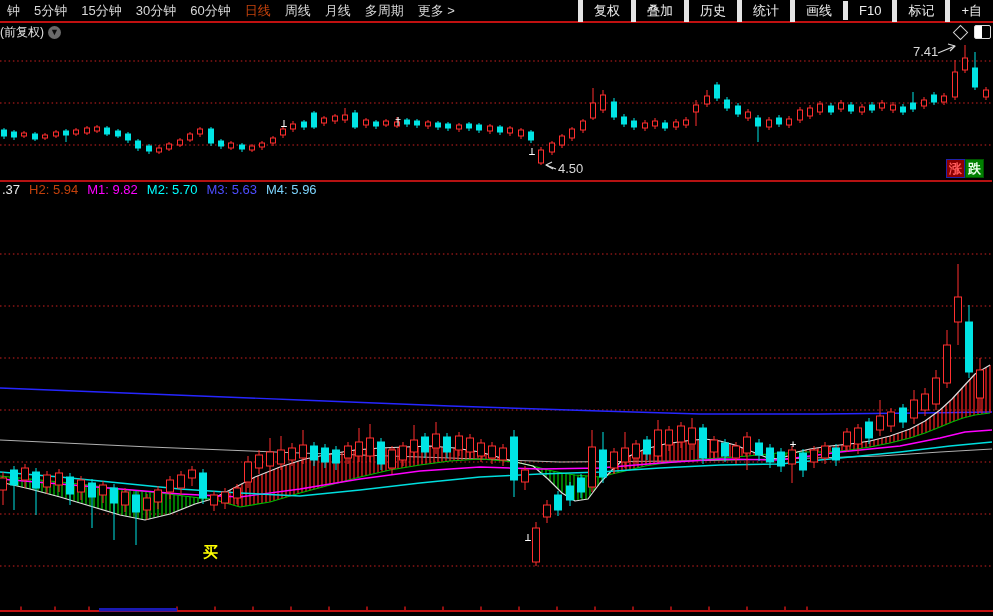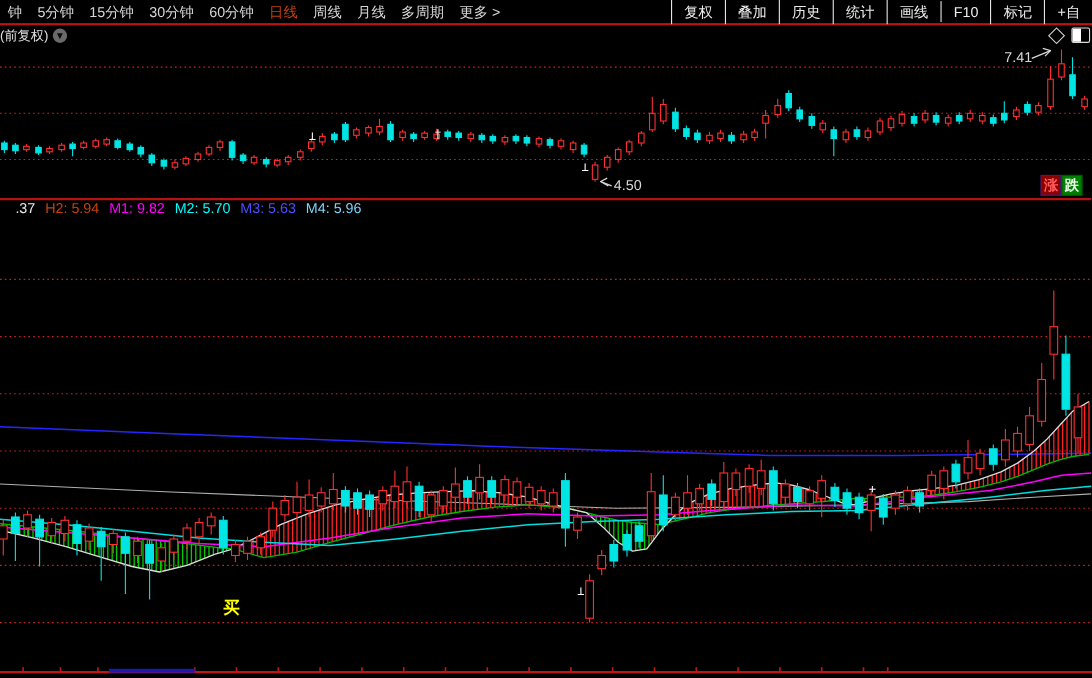--- a/index.html
+++ b/index.html
@@ -6,34 +6,34 @@
   body{width:993px;height:616px;position:relative;overflow:hidden;
        font-family:"Liberation Sans",sans-serif;}
   
   .topbar{position:absolute;top:0;left:0;width:993px;height:21px;
           display:flex;justify-content:space-between;align-items:center;
           border-bottom:2px solid #c01010;background:#000;}
   .periods{display:flex;align-items:center;font-size:13px;color:#d8d8d8;white-space:nowrap;}
   .period{padding:2px 7px;cursor:default;}
   .period.active{color:#c2410c;}
   .rightbtns{display:flex;align-items:center;font-size:13px;color:#ededed;white-space:nowrap;}
-  .rbtn{padding:2px 11px;border-left:1px solid #e5e5e5;}
+  .rbtn{padding:2px 11px;border-left:5px solid #e5e5e5;}
   
   .subbar{position:absolute;top:24px;left:0;width:993px;height:16px;color:#e2e2e2;
           font-size:12px;display:flex;align-items:center;}
   .chev{display:inline-flex;align-items:center;justify-content:center;width:13px;height:13px;
         border-radius:50%;background:#6a6a6a;color:#0a0a0a;font-size:9px;margin-left:4px;}
   .subicons{position:absolute;right:2px;top:1px;display:flex;align-items:center;gap:8px;}
   .diamond{width:9px;height:9px;border:1px solid #cfcfcf;transform:rotate(45deg);background:#000;}
   .halfsq{width:15px;height:12px;border:1px solid #dcdcdc;border-radius:2px;
           background:linear-gradient(90deg,#ffffff 0 50%,#000 50% 100%);}
   
   svg.layer{position:absolute;left:0;display:block;}
   
-  .indrow{position:absolute;top:183px;left:14px;height:13px;display:flex;gap:9px;
+  .indrow{position:absolute;top:183px;left:2px;height:13px;display:flex;gap:9px;
           font-size:13px;line-height:13px;white-space:nowrap;}
   
   .badge{position:absolute;left:946px;top:159px;display:flex;font-size:13px;font-weight:bold;
          line-height:17px;cursor:default;}
   .badge .up{background:#8c0000;color:#ff5a5a;padding:0 2px;border:1px solid #2222aa;}
   .badge .dn{background:#008000;color:#eaffea;padding:0 2px;border:1px solid #005500;}
 </style>
 </head>
 <body>
 

